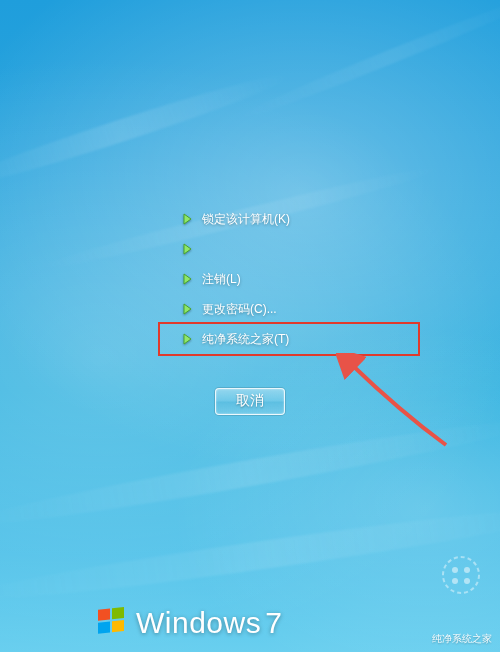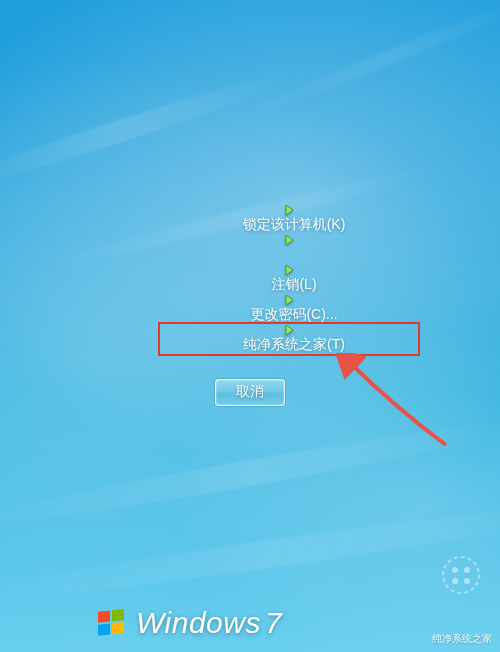--- a/index.html
+++ b/index.html
@@ -19,50 +19,50 @@
   .streak{position:absolute;background:linear-gradient(90deg,rgba(255,255,255,0) 0%,rgba(255,255,255,.35) 50%,rgba(255,255,255,0) 100%);border-radius:50%;filter:blur(1px);}
   .s1{left:-60px;top:120px;width:360px;height:22px;transform:rotate(-18deg);opacity:.35;}
   .s2{left:30px;top:210px;width:420px;height:16px;transform:rotate(-14deg);opacity:.28;}
   .s3{left:-40px;top:460px;width:580px;height:26px;transform:rotate(-10deg);opacity:.32;}
   .s4{left:-40px;top:540px;width:620px;height:28px;transform:rotate(-8deg);opacity:.28;}
   .s5{left:220px;top:50px;width:340px;height:14px;transform:rotate(-22deg);opacity:.22;}
 
   .menu{position:absolute;left:176px;top:204px;width:230px;}
   .item{
     display:flex;align-items:center;height:30px;
-    font-size:14px;color:#fff;text-shadow:0 1px 3px rgba(0,0,0,.35);
-    cursor:pointer;white-space:nowrap;padding:0 6px;box-sizing:border-box;flex-direction:column;
+    font-size:12px;color:#fff;text-shadow:0 1px 3px rgba(0,0,0,.35);
+    cursor:pointer;white-space:nowrap;padding:0 6px;box-sizing:border-box;
   }
   .item .arrow-icon{display:inline-block;width:14px;}
   .item .arrow-icon svg{display:block;filter:drop-shadow(0 1px 1px rgba(0,0,0,.35));}
   .item .lbl{margin-left:6px;}
 
   
   .highlight{
     position:absolute;left:158px;top:322px;width:262px;height:34px;
     border:2px solid #e03a2c;box-sizing:border-box;pointer-events:none;
     background:rgba(255,255,255,0.02);
   }
 
   
-  .cancel-wrap{position:absolute;left:0;width:500px;top:379px;text-align:center;}
+  .cancel-wrap{position:absolute;left:0;width:500px;top:388px;text-align:center;}
   .cancel-btn{
     display:inline-block;min-width:70px;padding:3px 16px 4px;
     font-size:14px;color:#fff;text-shadow:0 1px 2px rgba(0,0,0,.35);
     border:1px solid rgba(255,255,255,.85);border-radius:4px;
     background:linear-gradient(180deg,rgba(255,255,255,.32),rgba(255,255,255,.10) 48%,rgba(0,0,0,.02) 52%,rgba(255,255,255,.12));
     box-shadow:0 0 0 1px rgba(0,0,0,.12), inset 0 0 2px rgba(255,255,255,.6);
     cursor:pointer;
   }
 
   
   .pointer{position:absolute;left:336px;top:353px;width:120px;height:100px;pointer-events:none;}
 
   
-  .brand{position:absolute;left:96px;bottom:12px;display:flex;align-items:flex-end;font-style:italic;}
+  .brand{position:absolute;left:96px;bottom:12px;display:flex;align-items:flex-start;}
   .win-flag{width:32px;height:32px;margin-right:8px;}
   .brand-text{font-size:30px;color:#fff;text-shadow:0 1px 4px rgba(0,0,0,.35);letter-spacing:.5px;}
   .brand-text .seven{font-weight:300;margin-left:4px;}
 
   
   .wm1{position:absolute;right:18px;bottom:56px;opacity:.62;}
   .wm2{position:absolute;right:8px;bottom:6px;font-size:10px;color:#fff;opacity:.92;text-shadow:0 1px 2px rgba(0,0,0,.3);}
   .wm1 svg{display:block;}
 
   a,button{font-family:inherit;}

